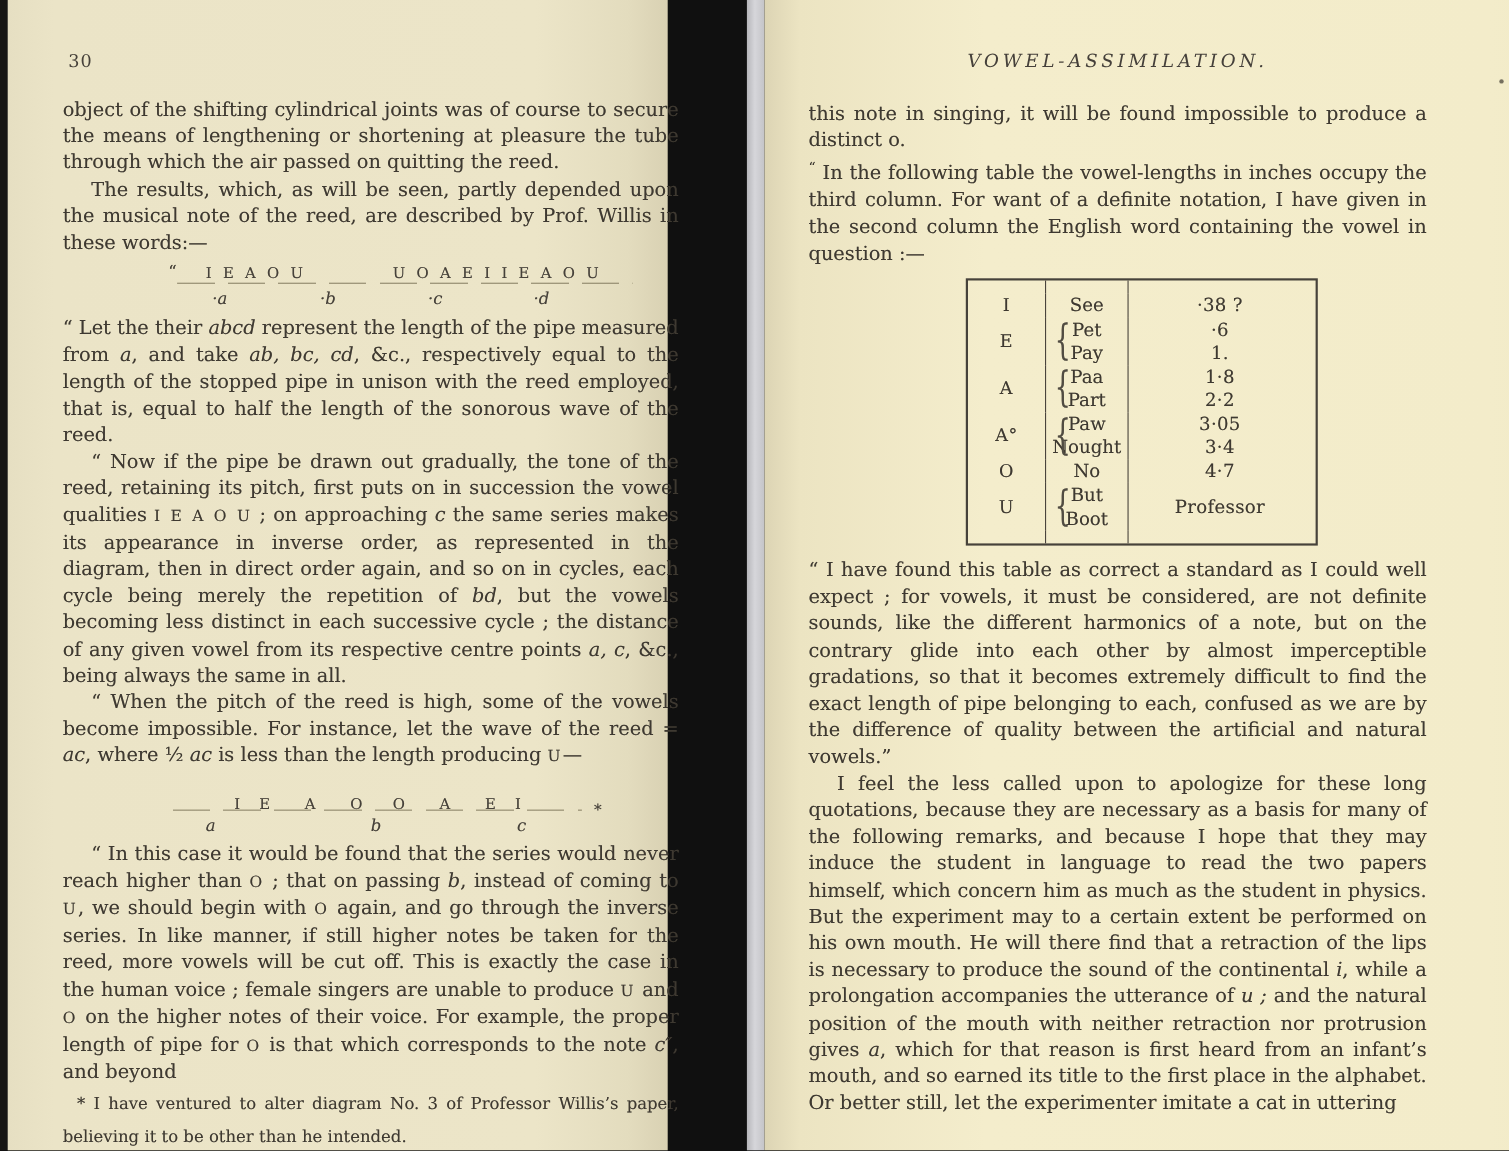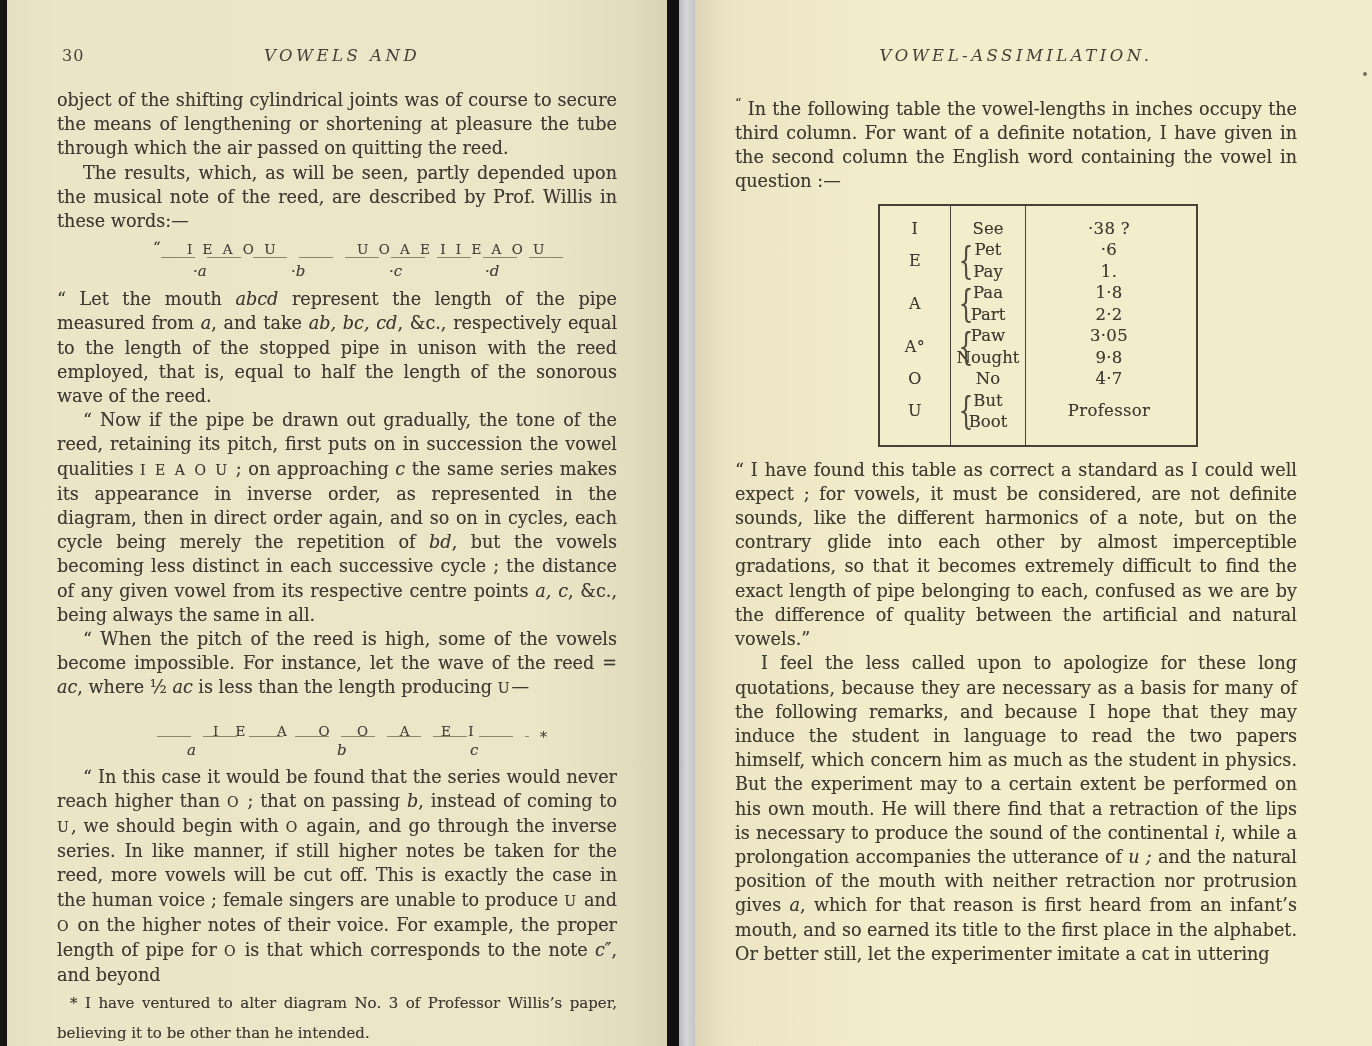--- a/index.html
+++ b/index.html
@@ -4,21 +4,21 @@
 <style>
   html,body{margin:0;padding:0;}
   body{
     width:1372px;height:1046px;position:relative;overflow:hidden;
     background:#101010;
     font-family:"DejaVu Serif","Liberation Serif",serif;
   }
   .edge-black{position:absolute;left:0;top:0;width:7px;height:1046px;background:#171614;}
   .page{position:absolute;top:0;height:1046px;color:#3e3931;}
   .page-left{
-    left:7px;width:660px;
+    left:7px;width:600px;
     background:linear-gradient(90deg,#e5deco,#e6dfc2 0%,#ebe4c7 7%,#ece5c8 80%,#e3dcbe 94%,#d9d1b3 100%);
     background:linear-gradient(90deg,#e6dfc2 0%,#ebe4c7 7%,#ece5c8 80%,#e3dcbe 94%,#d9d1b3 100%);
   }
   .gutter{position:absolute;left:679px;top:0;width:16px;height:1046px;
     background:linear-gradient(90deg,#b7b7bb 0%,#d6d6da 45%,#c4c4c8 100%);}
   .page-right{
     left:695px;width:803px;
     background:linear-gradient(90deg,#dcd4b4 0%,#ece4c2 4%,#f4edcc 25%,#f3ecca 82%,#f0e8c5 100%);
   }
   .speck{position:absolute;left:1363px;top:72px;width:4px;height:4px;border-radius:50%;background:#756f5f;}
@@ -85,38 +85,37 @@
   .vals{letter-spacing:.3px;}
 </style>
 </head>
 <body>
 
 <div class="edge-black"></div>
 
 <div class="page page-left">
   <div class="head-row">
     <span class="pageno pageno-left">30</span>
-    <span class="running-head">VOWELS AND</span>
   </div>
   <div class="body-col">
     <p><span>object of the shifting cylindrical joints was of course to secure the means of lengthening or shortening at pleasure the tube through which the air passed on quitting the reed.</span></p>
     <p class="ind"><span>The results, which, as will be seen, partly depended upon the musical note of the reed, are described by Prof. Willis in these words:—</span></p>
 
     <div class="diag d1">
       <span class="dq">“</span>
       <span class="vs s1">I E A O U</span>
       <span class="vs s2">U O A E I I E A O U</span>
       <span class="dline"></span>
       <span class="dlab la">·a</span>
       <span class="dlab lb">·b</span>
       <span class="dlab lc">·c</span>
       <span class="dlab ld">·d</span>
     </div>
 
-    <p><span>“ Let the mouth </span><span class="seg-i">abcd</span><span> represent the length of the pipe measured from </span><span class="seg-i">a</span><span>, and take </span><span class="seg-i">ab, bc, cd</span><span>, &amp;c., respectively equal to  the length of the stopped pipe in unison with the reed employed, that is, equal to half the length of the sonorous wave of the reed.</span></p>
+    <p><span>“ Let the their </span><span class="seg-i">abcd</span><span> represent the length of the pipe measured from </span><span class="seg-i">a</span><span>, and take </span><span class="seg-i">ab, bc, cd</span><span>, &amp;c., respectively equal to  the length of the stopped pipe in unison with the reed employed, that is, equal to half the length of the sonorous wave of the reed.</span></p>
     <p class="ind"><span>“ Now if the pipe be drawn out gradually, the tone of the reed, retaining its pitch, first puts on in succession the vowel qualities </span><span class="seg-sc">I E A O U</span><span> ; on approaching </span><span class="seg-i">c</span><span> the same series  makes its appearance in inverse order, as represented in the diagram, then in direct order again, and so on in cycles, each cycle being merely the repetition of </span><span class="seg-i">bd</span><span>, but the vowels becoming less distinct in each successive cycle ; the distance of any given vowel from its respective centre points </span><span class="seg-i">a, c</span><span>, &amp;c., being always the same in all.</span></p>
     <p class="ind"><span>“ When the pitch of the reed is high, some of the vowels become impossible.  For instance, let the wave of the reed = </span><span class="seg-i">ac</span><span>, where ½ </span><span class="seg-i">ac</span><span> is less than the length producing </span><span class="seg-sc">U</span><span>—</span></p>
 
     <div class="diag d2">
       <span class="vs s1">I E  A  O</span>
       <span class="vs s2">O  A  E I</span>
       <span class="dline"></span>
       <span class="dlab la">a</span>
       <span class="dlab lb">b</span>
       <span class="dlab lc">c</span>
@@ -130,20 +129,21 @@
 
 <div class="gutter"></div>
 
 <div class="page page-right">
   <div class="head-row">
     <span class="running-head">VOWEL-ASSIMILATION.</span>
   </div>
   <span class="pageno-right">31</span>
 
   <div class="body-col">
+    <p><span>this note in singing, it will be found  impossible to  produce  a distinct o.</span></p>
     <p><span class="seg-sup">“</span><span> In the following table the vowel-lengths   in inches occupy the third column.   For want of a definite notation, I have given in the second column the English word containing the vowel in question :—</span></p>
 
     <div class="vtable">
       <div class="cell spacer"></div>
         <div class="cell c2 spacer"></div>
         <div class="cell spacer"></div>
 
       <div class="cell sym r-single">I</div>
       <div class="cell c2 r-single">
           <span>See</span>
@@ -175,21 +175,21 @@
       </div>
 
       <div class="cell sym r-double">A°</div>
       <div class="cell c2 r-double">
         <span class="brace">{</span>
         <span>Paw</span>
         <span>Nought</span>
       </div>
       <div class="cell vals r-double">
         <span>3·05</span>
-        <span>9·8</span>
+        <span>3·4</span>
       </div>
 
       <div class="cell sym r-single">O</div>
       <div class="cell c2 r-single">
           <span>No</span>
         </div>
       <div class="cell vals r-single">
           <span>4·7</span>
         </div>
 

